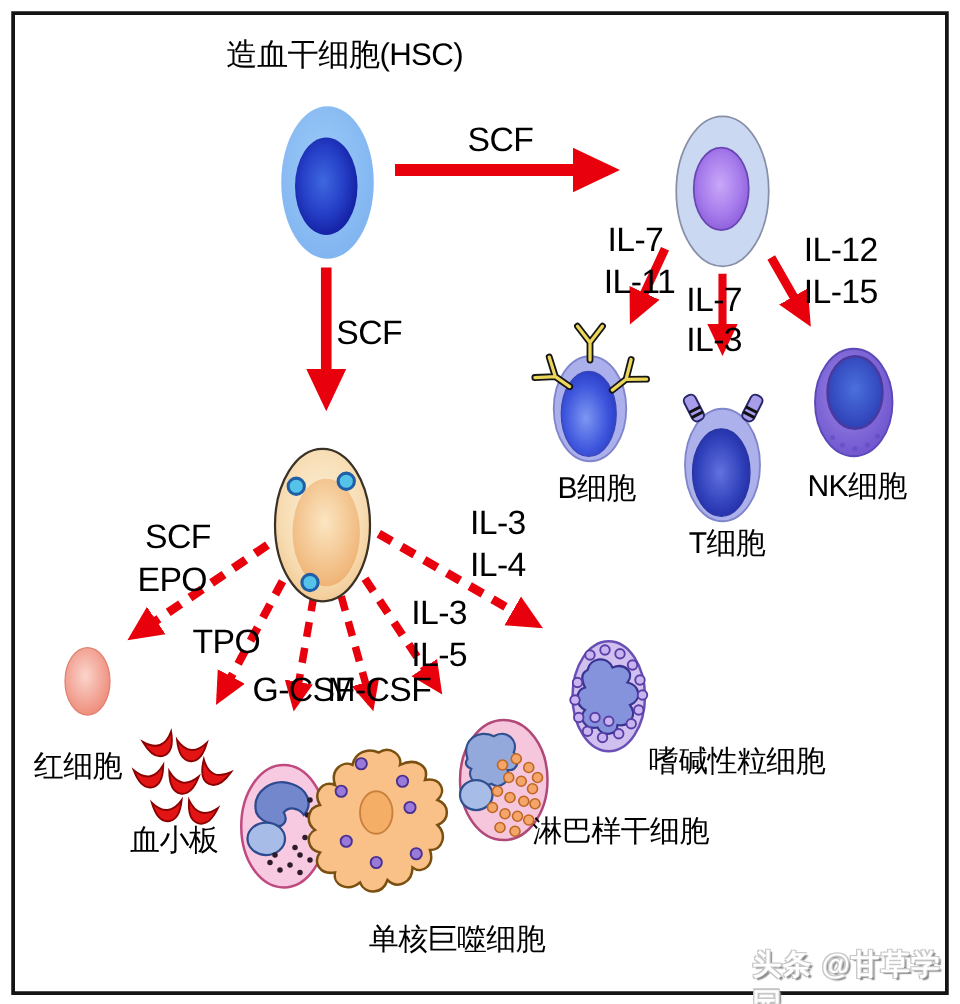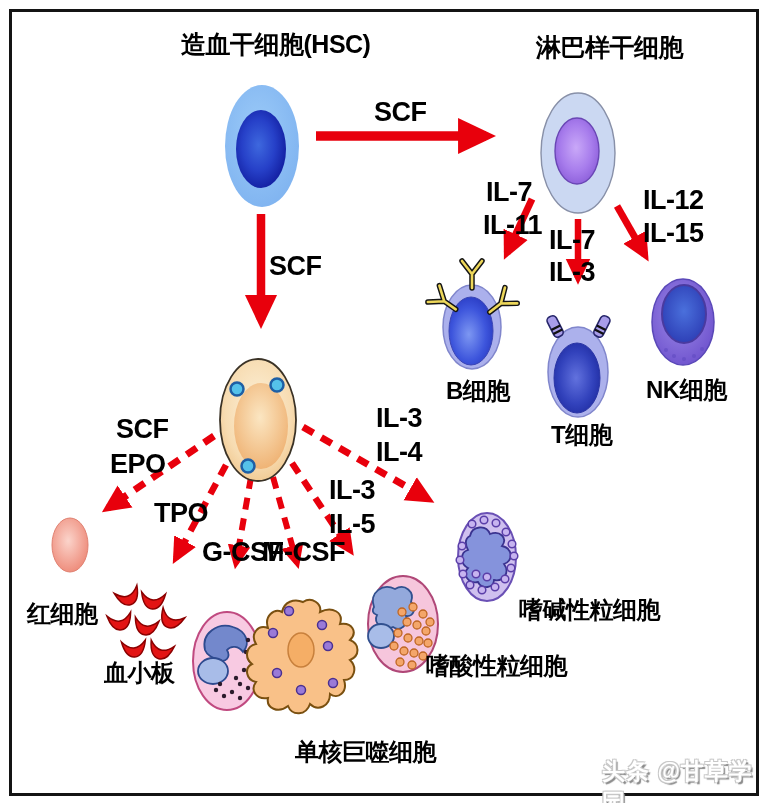--- a/index.html
+++ b/index.html
@@ -1,20 +1,20 @@
 <!DOCTYPE html>
 <html><head>
 <meta charset="utf-8">
 <style>
   html,body{margin:0;padding:0;background:#fff;}
   body{width:768px;height:803px;position:relative;overflow:hidden;
        font-family:"Liberation Sans","DejaVu Sans",sans-serif;}
   .stage{position:absolute;inset:0;}
   svg{position:absolute;left:0;top:0;}
-  .lbl{position:absolute;color:#000;font-weight:700;white-space:nowrap;line-height:1.05;letter-spacing:-0.5px;}
+  .lbl{position:absolute;color:#000;font-weight:400;white-space:nowrap;line-height:1.05;letter-spacing:-0.5px;}
   .title{font-size:25px;}
   .cyt{font-size:27px;}
   .clabel{font-size:24px;margin-top:12px;}
   .watermark{position:absolute;font-size:23px;font-weight:700;color:#ffffff;letter-spacing:1px;
     text-shadow:-1px -1px 0 #c8c8c8,1px -1px 0 #c8c8c8,-1px 1px 0 #c8c8c8,2px 2px 1px #8a8a8a;}
   .yb{stroke:#151515;stroke-width:5.5;fill:none;stroke-linecap:round;}
   .yy{stroke:#edd75a;stroke-width:2.6;fill:none;stroke-linecap:round;}
   .arrow{stroke:#e8000c;fill:none;}
   .dash{stroke-dasharray:12 9;}
 </style>
@@ -247,21 +247,20 @@
           <circle cx="463" cy="574" r="3.8"></circle>
       <circle cx="460" cy="560" r="3.8"></circle>
           <circle cx="462" cy="546" r="3.8"></circle>
           <circle cx="476" cy="574" r="3.8"></circle>
       <circle cx="487" cy="577" r="3.8"></circle>
     </g>
   </g>
 </svg>
 
 <div class="lbl title" style="left:181px;top:31px">造血干细胞(HSC)</div>
-<div class="lbl title" style="left:536px;top:34px">淋巴样干细胞</div>
 
 <div class="lbl cyt" style="left:374px;top:98px">SCF</div>
 <div class="lbl cyt" style="left:269px;top:252px">SCF</div>
 <div class="lbl cyt" style="left:486px;top:178px">IL-7</div>
 <div class="lbl cyt" style="left:483px;top:211px">IL-11</div>
 <div class="lbl cyt" style="left:549px;top:226px">IL-7</div>
 <div class="lbl cyt" style="left:549px;top:258px">IL-3</div>
 <div class="lbl cyt" style="left:643px;top:186px">IL-12</div>
 <div class="lbl cyt" style="left:643px;top:219px">IL-15</div>
 <div class="lbl cyt" style="left:116px;top:415px">SCF</div>
@@ -273,18 +272,18 @@
 <div class="lbl cyt" style="left:329px;top:510px">IL-5</div>
 <div class="lbl cyt" style="left:376px;top:404px">IL-3</div>
 <div class="lbl cyt" style="left:376px;top:438px">IL-4</div>
 
 <div class="lbl clabel" style="left:446px;top:366px">B细胞</div>
 <div class="lbl clabel" style="left:551px;top:410px">T细胞</div>
 <div class="lbl clabel" style="left:646px;top:365px">NK细胞</div>
 <div class="lbl clabel" style="left:27px;top:589px">红细胞</div>
 <div class="lbl clabel" style="left:104px;top:648px">血小板</div>
 <div class="lbl clabel" style="left:295px;top:727px">单核巨噬细胞</div>
-<div class="lbl clabel" style="left:426px;top:641px">嗜酸性粒细胞</div>
+<div class="lbl clabel" style="left:426px;top:641px">淋巴样干细胞</div>
 <div class="lbl clabel" style="left:519px;top:585px">嗜碱性粒细胞</div>
 
 <div class="watermark" style="left:602px;top:756px">头条 @甘草学园</div>
 
 </div>
 
 </body></html>

